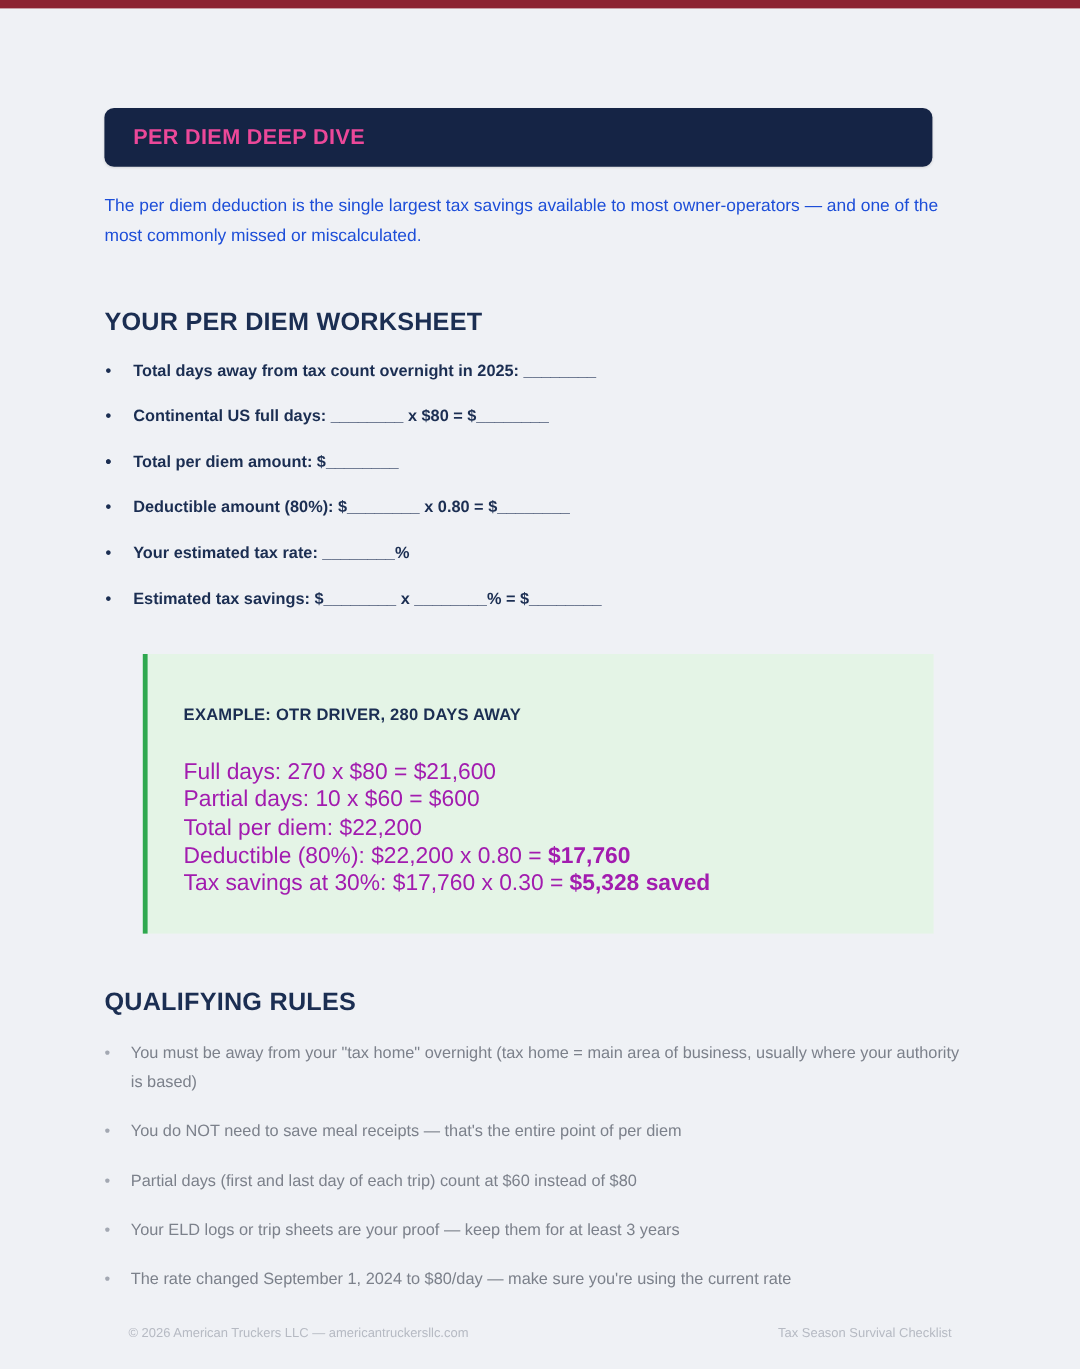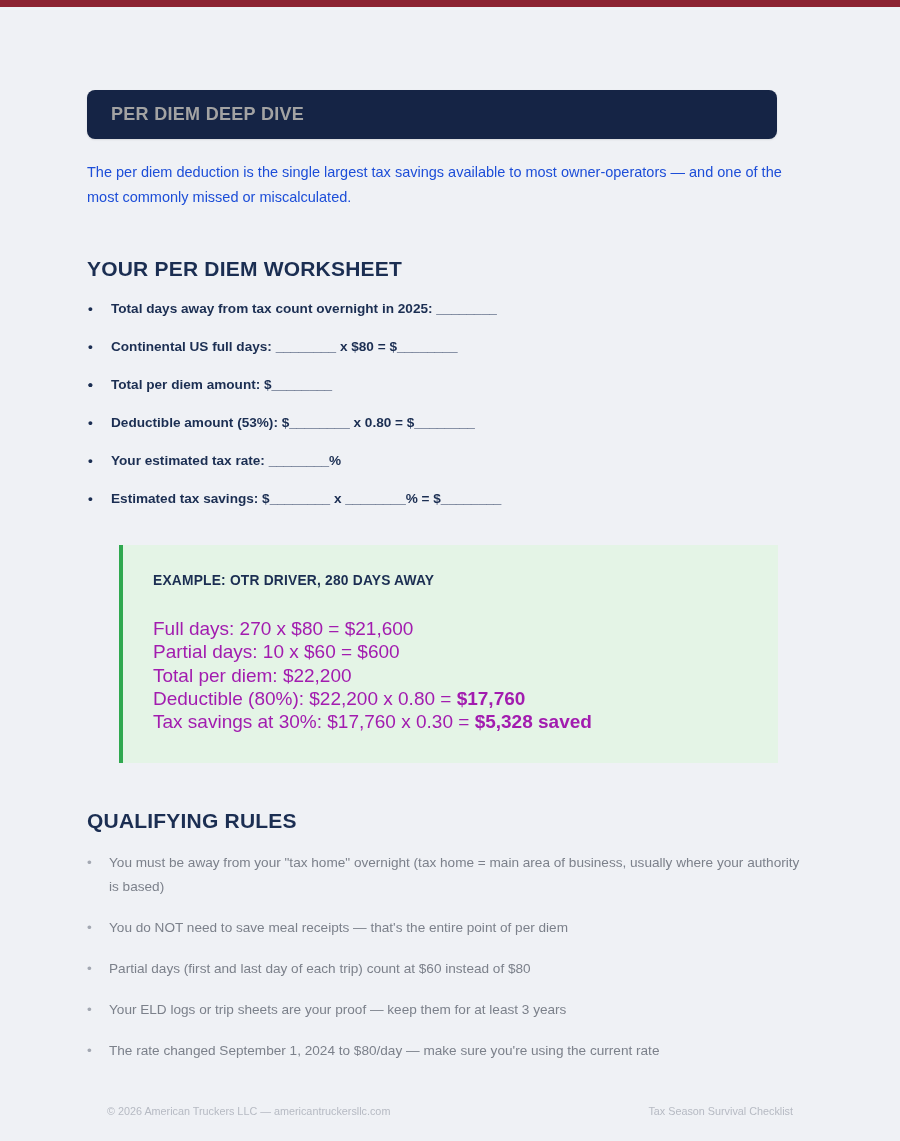--- a/index.html
+++ b/index.html
@@ -38,21 +38,21 @@
     width: 690px;
     height: 49px;
     background: #152445;
     border-radius: 8px;
     display: flex;
     align-items: center;
     padding-left: 24px;
     box-shadow: 0 1px 2px rgba(0,0,0,0.10);
   }
   .header-banner-title {
-    color: #a3a3a3;
+    color: #ec4899;
     font-size: 18px;
     font-weight: bold;
     letter-spacing: 0.3px;
   }
 
   
   .intro-paragraph {
     margin-top: 21px;
     width: 710px;
     color: #1d4ed8;
@@ -96,21 +96,21 @@
     font-weight: bold;
   }
 
   
   .example-box {
     margin-top: 37px;
     margin-left: 32px;
     width: 659px;
     background: #e4f4e6;
     border-left: 4px solid #2fa84f;
-    padding: 28px 30px 30px 30px;
+    padding: 43px 30px 30px 30px;
   }
   .example-title {
     color: #1b2e52;
     font-size: 13.8px;
     font-weight: bold;
     letter-spacing: 0.2px;
     margin-bottom: 29px;
   }
   .example-lines {
     color: #a21caf;
@@ -182,21 +182,21 @@
     </li>
     <li class="worksheet-item">
       <span class="bullet-dot">•</span>
     </li>
     <li class="worksheet-item">
       <span class="bullet-dot">•</span>
       <span>Total per diem amount: $________</span>
     </li>
     <li class="worksheet-item">
       <span class="bullet-dot">•</span>
-      <span>Deductible amount (53%): $________ x 0.80 = $________</span>
+      <span>Deductible amount (80%): $________ x 0.80 = $________</span>
     </li>
     <li class="worksheet-item">
       <span class="bullet-dot">•</span>
       <span>Your estimated tax rate: ________%</span>
     </li>
     <li class="worksheet-item">
       <span class="bullet-dot">•</span>
       <span>Estimated tax savings: $________ x ________% = $________</span>
     </li>
   </ul>

